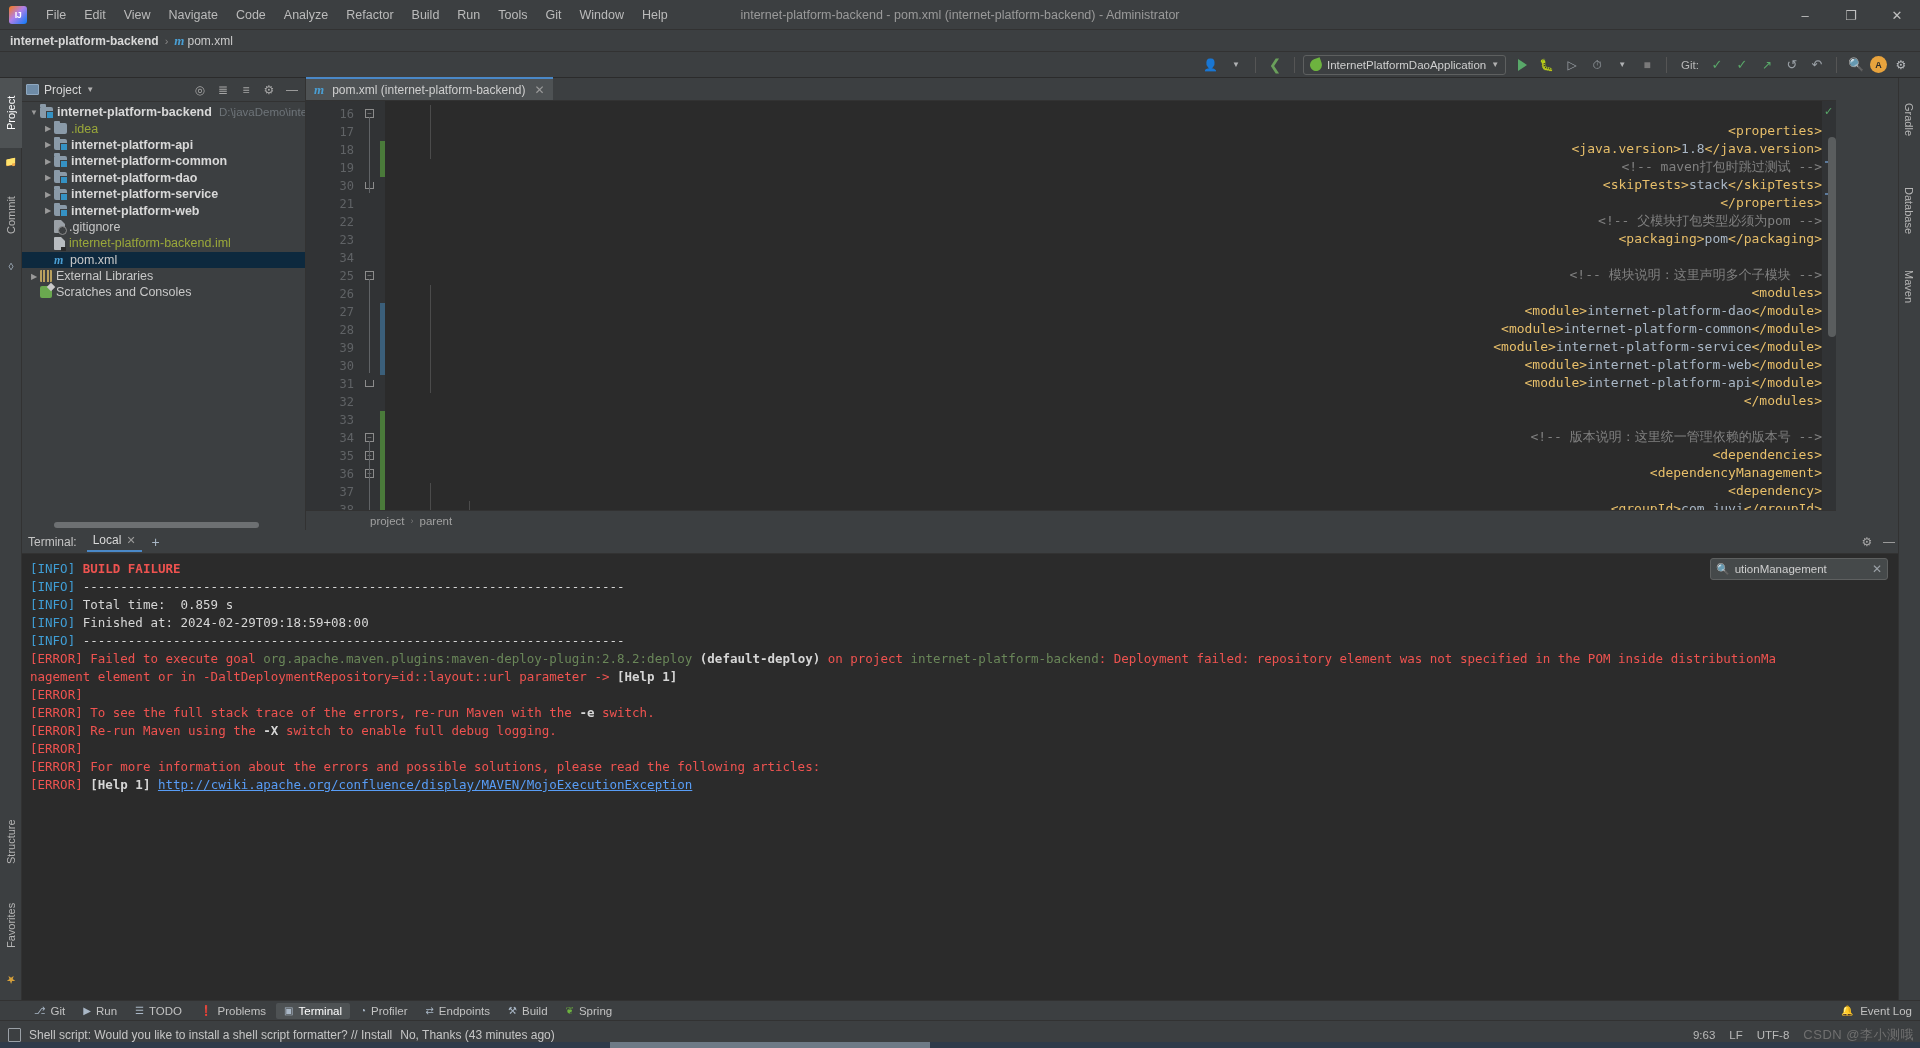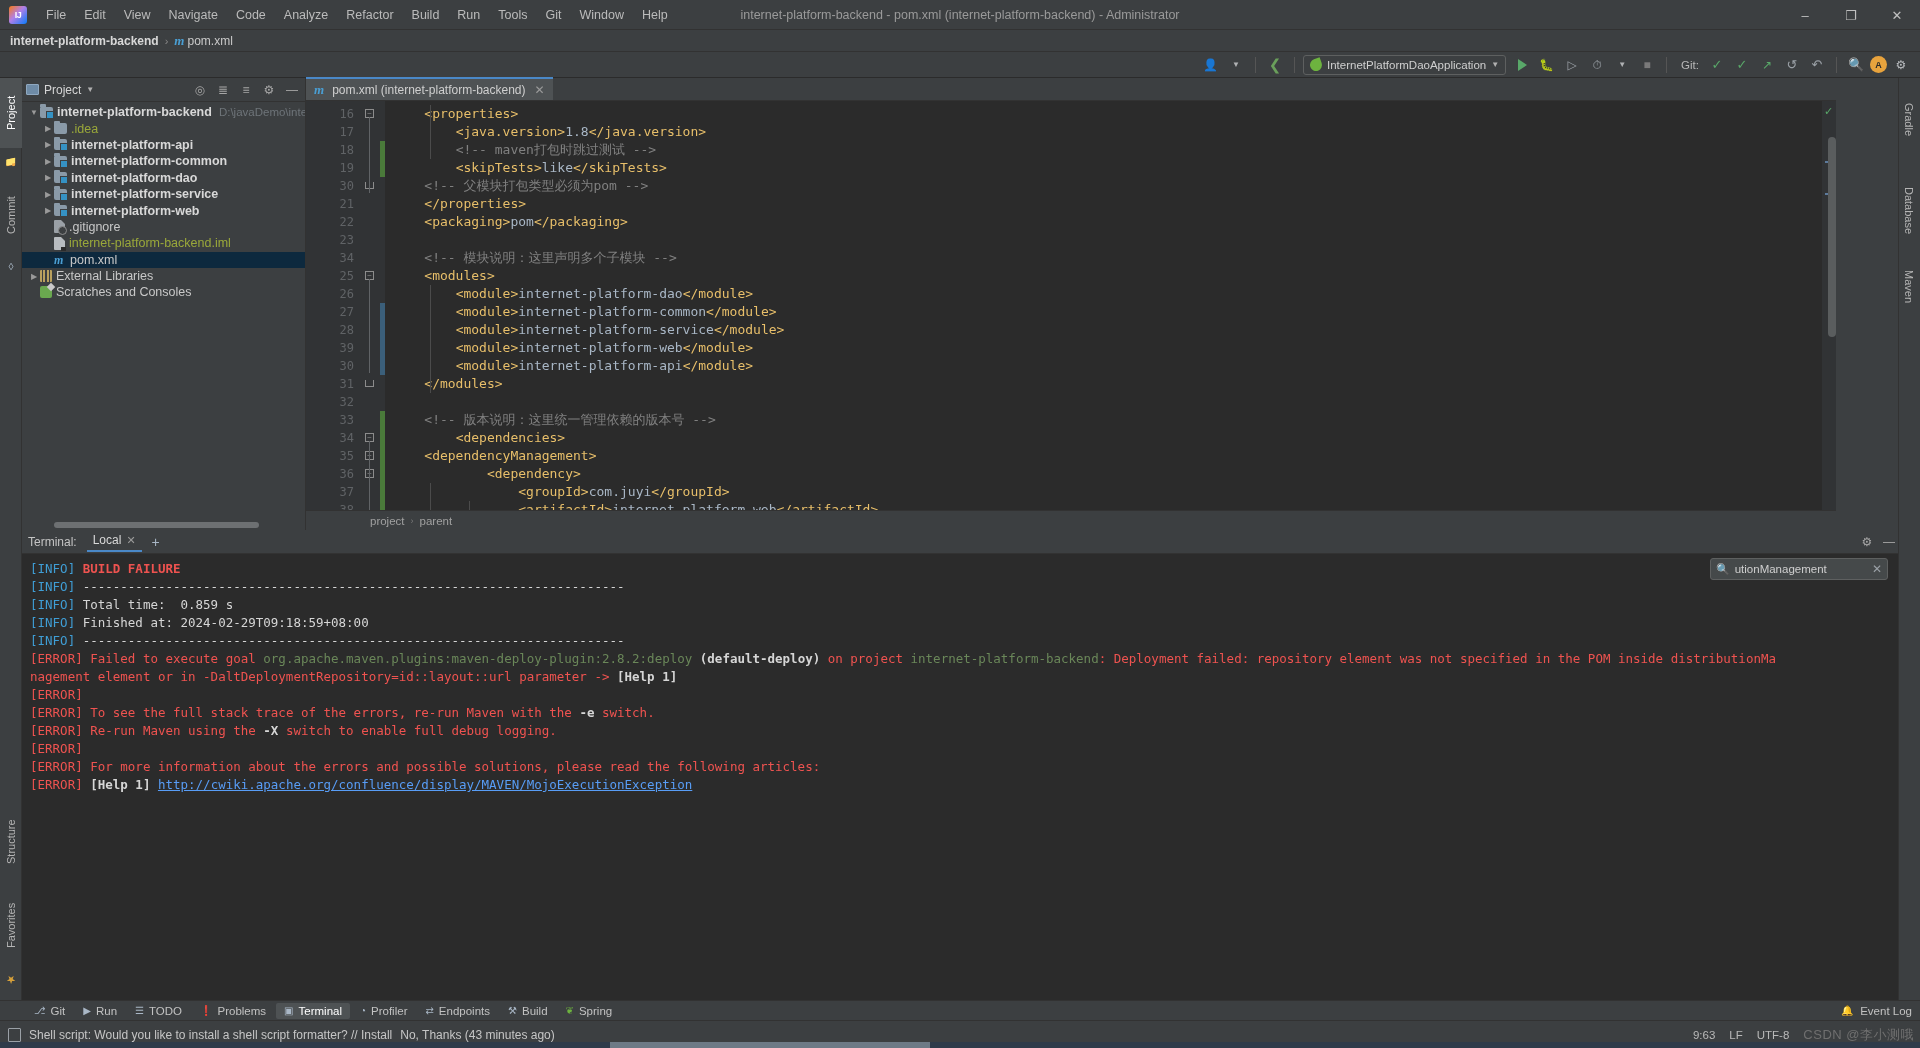--- a/index.html
+++ b/index.html
@@ -223,22 +223,23 @@
   .fold-end {
     position: absolute; left: 3px; top: 5px; width: 9px; height: 7px;
     border: 1px solid #8c8c8c; border-top: none; background: #313335;
   }
   .fold-vline {
     position: absolute; left: 7px; width: 1px; background: #606366;
   }
   .vcs-strip { width: 5px; flex: none; background: #313335; position: relative; padding-top: 4px; }
   .vcs-mark { position: absolute; left: 0; width: 5px; }
   .code-area {
-    flex: 1; background: #2b2b2b; position: relative; padding-top: 4px;
+    flex: 1; background: #2b2b2b; position: relative; padding-top: 21px;
     overflow: hidden;
+    text-align: right;
   }
   .code-line {
     height: 18px; line-height: 18px; white-space: pre;
     font-family: "DejaVu Sans Mono", monospace; font-size: 13px; color: #a9b7c6;
     padding-left: 8px;
   }
   .indent-guide {
     position: absolute; width: 1px; background: #4b4b4b; top: 4px;
   }
   .tk-tag { color: #e8bf6a; }
@@ -631,23 +632,23 @@
         </div>
       <div class="code-area" id="code-area">
         <div class="indent-guide" style="left:45px;height:54px;top:4px;"></div>
         <div class="indent-guide" style="left:45px;height:108px;top:184px;"></div>
         <div class="indent-guide" style="left:45px;height:108px;top:382px;"></div>
         <div class="indent-guide" style="left:84px;height:72px;top:400px;"></div>
 
       <div class="code-line"><span>    </span><span class="tk-tag">&lt;properties&gt;</span></div>
           <div class="code-line"><span>        </span><span class="tk-tag">&lt;java.version&gt;</span><span class="tk-txt">1.8</span><span class="tk-tag">&lt;/java.version&gt;</span></div>
           <div class="code-line"><span>        </span><span class="tk-cmt">&lt;!-- maven打包时跳过测试 --&gt;</span></div>
-          <div class="code-line"><span>        </span><span class="tk-tag">&lt;skipTests&gt;</span><span class="tk-txt">like</span><span class="tk-tag">&lt;/skipTests&gt;</span></div>
+          <div class="code-line"><span>        </span><span class="tk-tag">&lt;skipTests&gt;</span><span class="tk-txt">stack</span><span class="tk-tag">&lt;/skipTests&gt;</span></div>
+          <div class="code-line"><span>    </span><span class="tk-tag">&lt;/properties&gt;</span></div>
           <div class="code-line"><span>    </span><span class="tk-cmt">&lt;!-- 父模块打包类型必须为pom --&gt;</span></div>
-          <div class="code-line"><span>    </span><span class="tk-tag">&lt;/properties&gt;</span></div>
           <div class="code-line"><span>    </span><span class="tk-tag">&lt;packaging&gt;</span><span class="tk-txt">pom</span><span class="tk-tag">&lt;/packaging&gt;</span></div>
           <div class="code-line"><span>    </span><span class="tk-txt"></span></div>
           <div class="code-line"><span>    </span><span class="tk-cmt">&lt;!-- 模块说明：这里声明多个子模块 --&gt;</span></div>
           <div class="code-line"><span>    </span><span class="tk-tag">&lt;modules&gt;</span></div>
           <div class="code-line"><span>        </span><span class="tk-tag">&lt;module&gt;</span><span class="tk-txt">internet-platform-dao</span><span class="tk-tag">&lt;/module&gt;</span></div>
           <div class="code-line"><span>        </span><span class="tk-tag">&lt;module&gt;</span><span class="tk-txt">internet-platform-common</span><span class="tk-tag">&lt;/module&gt;</span></div>
           <div class="code-line"><span>        </span><span class="tk-tag">&lt;module&gt;</span><span class="tk-txt">internet-platform-service</span><span class="tk-tag">&lt;/module&gt;</span></div>
           <div class="code-line"><span>        </span><span class="tk-tag">&lt;module&gt;</span><span class="tk-txt">internet-platform-web</span><span class="tk-tag">&lt;/module&gt;</span></div>
           <div class="code-line"><span>        </span><span class="tk-tag">&lt;module&gt;</span><span class="tk-txt">internet-platform-api</span><span class="tk-tag">&lt;/module&gt;</span></div>
           <div class="code-line"><span>    </span><span class="tk-tag">&lt;/modules&gt;</span></div>

